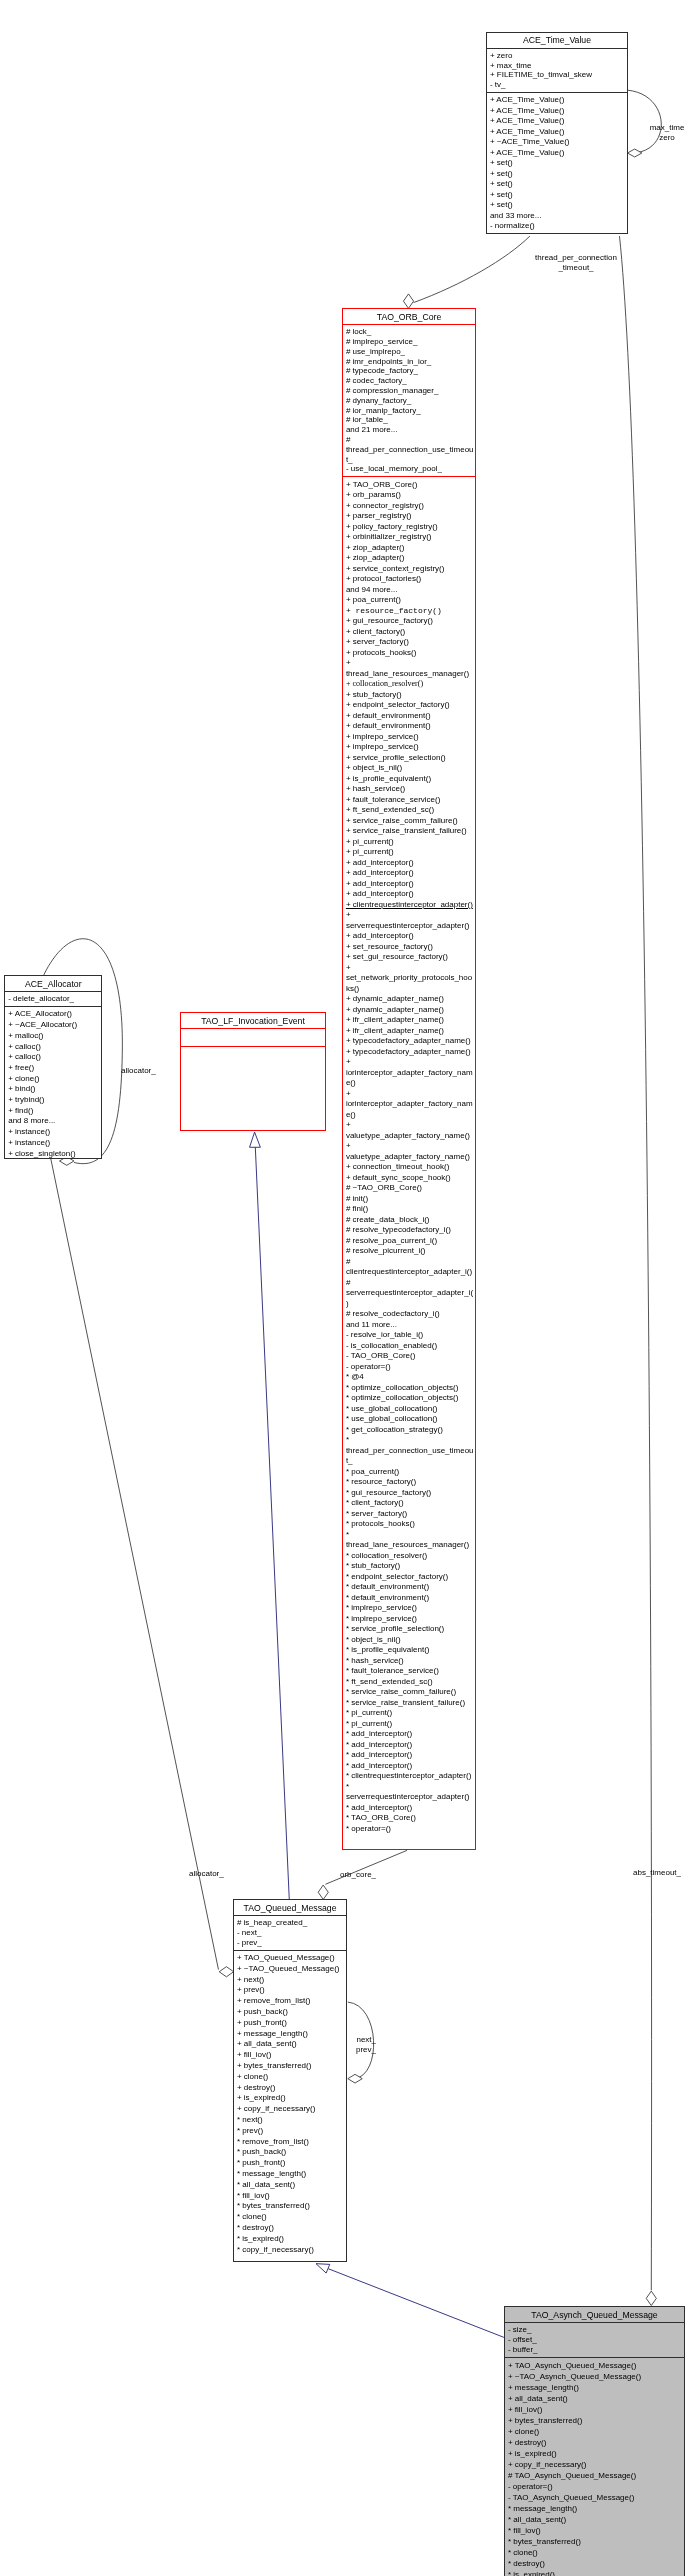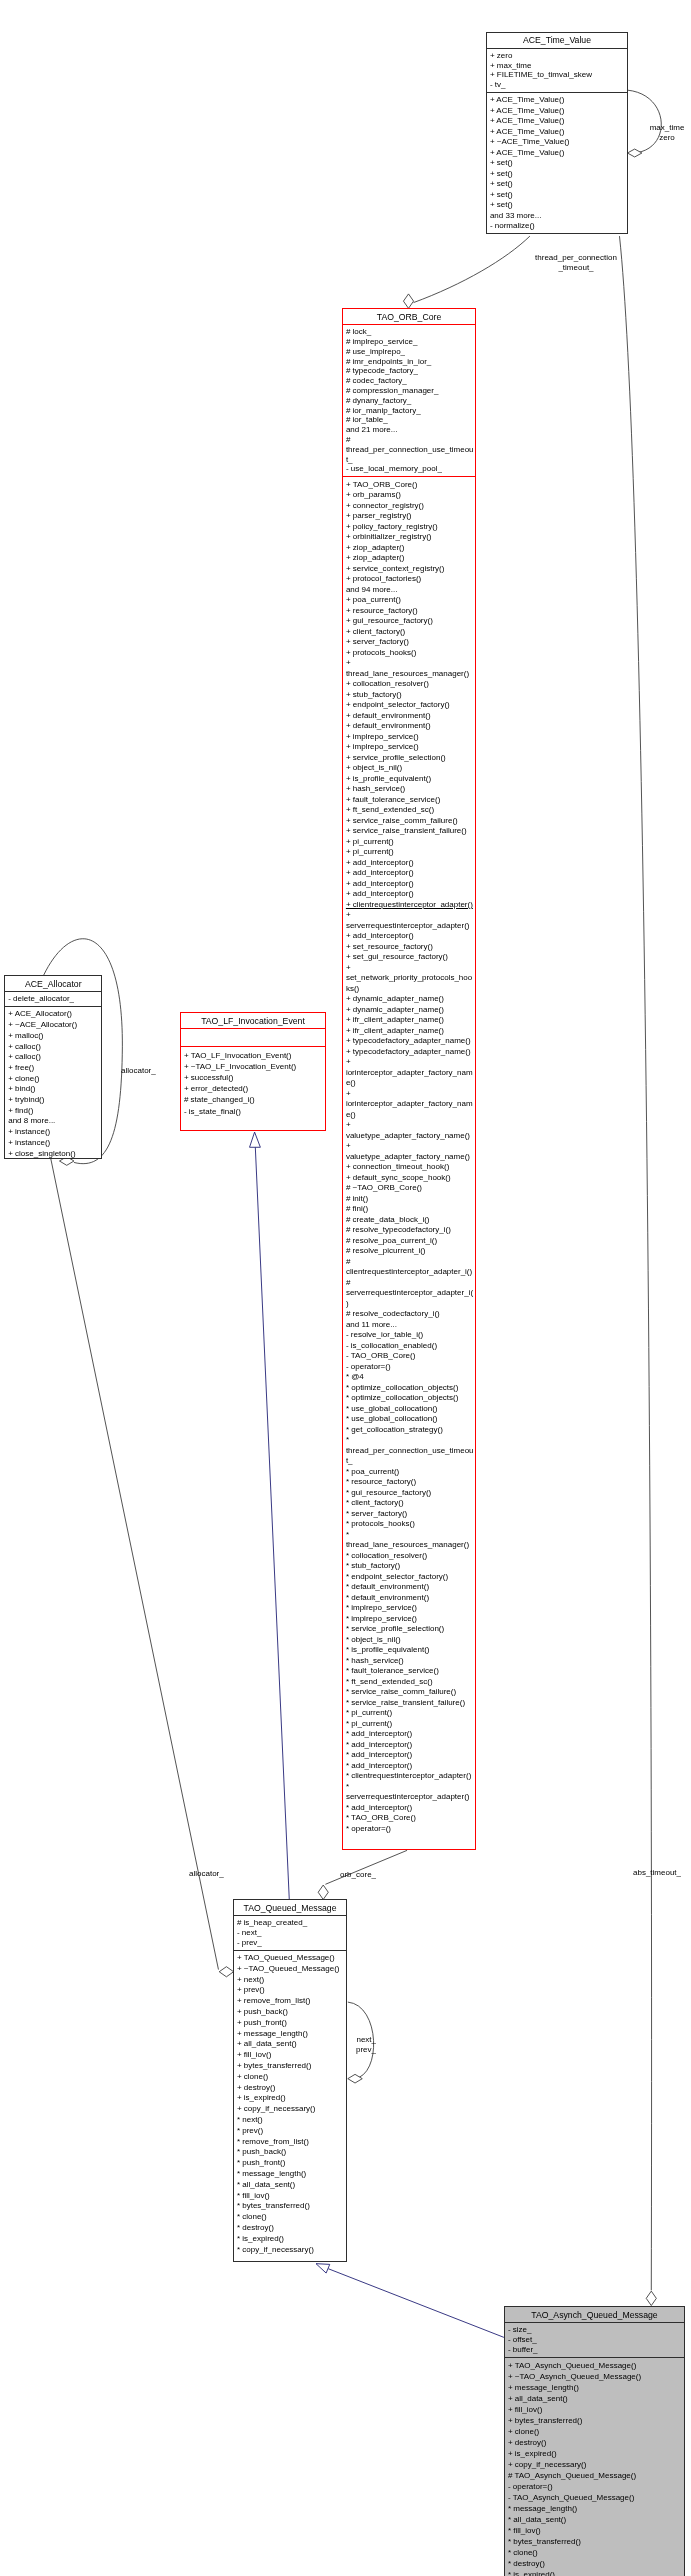--- a/index.html
+++ b/index.html
@@ -102,27 +102,27 @@
         <div class="row" style="line-height: 10.5px;">+ connector_registry()</div>
         <div class="row" style="line-height: 10.5px;">+ parser_registry()</div>
         <div class="row" style="line-height: 10.5px;">+ policy_factory_registry()</div>
         <div class="row" style="line-height: 10.5px;">+ orbinitializer_registry()</div>
         <div class="row" style="line-height: 10.5px;">+ ziop_adapter()</div>
         <div class="row" style="line-height: 10.5px;">+ ziop_adapter()</div>
         <div class="row" style="line-height: 10.5px;">+ service_context_registry()</div>
         <div class="row" style="line-height: 10.5px;">+ protocol_factories()</div>
         <div class="row" style="line-height: 10.5px;">and 94 more...</div>
         <div class="row" style="line-height: 10.5px;">+ poa_current()</div>
-        <div class="row" style="line-height: 10.5px;">+ resource_factory()</div>
+        <div class="row" style="line-height: 10.5px; font-family: Liberation Mono, monospace;">+ resource_factory()</div>
         <div class="row" style="line-height: 10.5px;">+ gui_resource_factory()</div>
         <div class="row" style="line-height: 10.5px;">+ client_factory()</div>
         <div class="row" style="line-height: 10.5px;">+ server_factory()</div>
         <div class="row" style="line-height: 10.5px;">+ protocols_hooks()</div>
         <div class="row" style="line-height: 10.5px;">+ thread_lane_resources_manager()</div>
-        <div class="row" style="line-height: 10.5px;">+ collocation_resolver()</div>
+        <div class="row" style="line-height: 10.5px; font-family: Liberation Serif, serif;">+ collocation_resolver()</div>
         <div class="row" style="line-height: 10.5px;">+ stub_factory()</div>
         <div class="row" style="line-height: 10.5px;">+ endpoint_selector_factory()</div>
         <div class="row" style="line-height: 10.5px;">+ default_environment()</div>
         <div class="row" style="line-height: 10.5px;">+ default_environment()</div>
         <div class="row" style="line-height: 10.5px;">+ implrepo_service()</div>
         <div class="row" style="line-height: 10.5px;">+ implrepo_service()</div>
         <div class="row" style="line-height: 10.5px;">+ service_profile_selection()</div>
         <div class="row" style="line-height: 10.5px;">+ object_is_nil()</div>
         <div class="row" style="line-height: 10.5px;">+ is_profile_equivalent()</div>
         <div class="row" style="line-height: 10.5px;">+ hash_service()</div>
@@ -231,28 +231,20 @@
         <div class="row" style="line-height: 10.7px;">and 8 more...</div>
         <div class="row" style="line-height: 10.7px;">+ instance()</div>
         <div class="row" style="line-height: 10.7px;">+ instance()</div>
         <div class="row" style="line-height: 10.7px;">+ close_singleton()</div>
       </div>
   </div>
 
   <div class="uml-class" style="--bc:#ff0000;left:180px;top:984px;width:146px;height:119px;">
     <div class="uml-title">TAO_LF_Invocation_Event</div>
     <div class="uml-attrs" style="min-height:13px;"></div>
-    <div class="uml-methods" style="--lh:11.2px;">
-        <div class="row" style="line-height: 11.2px;">+ TAO_LF_Invocation_Event()</div>
-        <div class="row" style="line-height: 11.2px;">+ ~TAO_LF_Invocation_Event()</div>
-        <div class="row" style="line-height: 11.2px;">+ successful()</div>
-        <div class="row" style="line-height: 11.2px;">+ error_detected()</div>
-        <div class="row" style="line-height: 11.2px;"># state_changed_i()</div>
-        <div class="row" style="line-height: 11.2px;">- is_state_final()</div>
-      </div>
   </div>
 
   <div class="uml-class" style="left:233px;top:1871px;width:114px;height:363px;">
     <div class="uml-title">TAO_Queued_Message</div>
     <div class="uml-attrs">
         <div class="row"># is_heap_created_</div>
         <div class="row">- next_</div>
         <div class="row">- prev_</div>
       </div>
     <div class="uml-methods" style="--lh:10.8px;">

